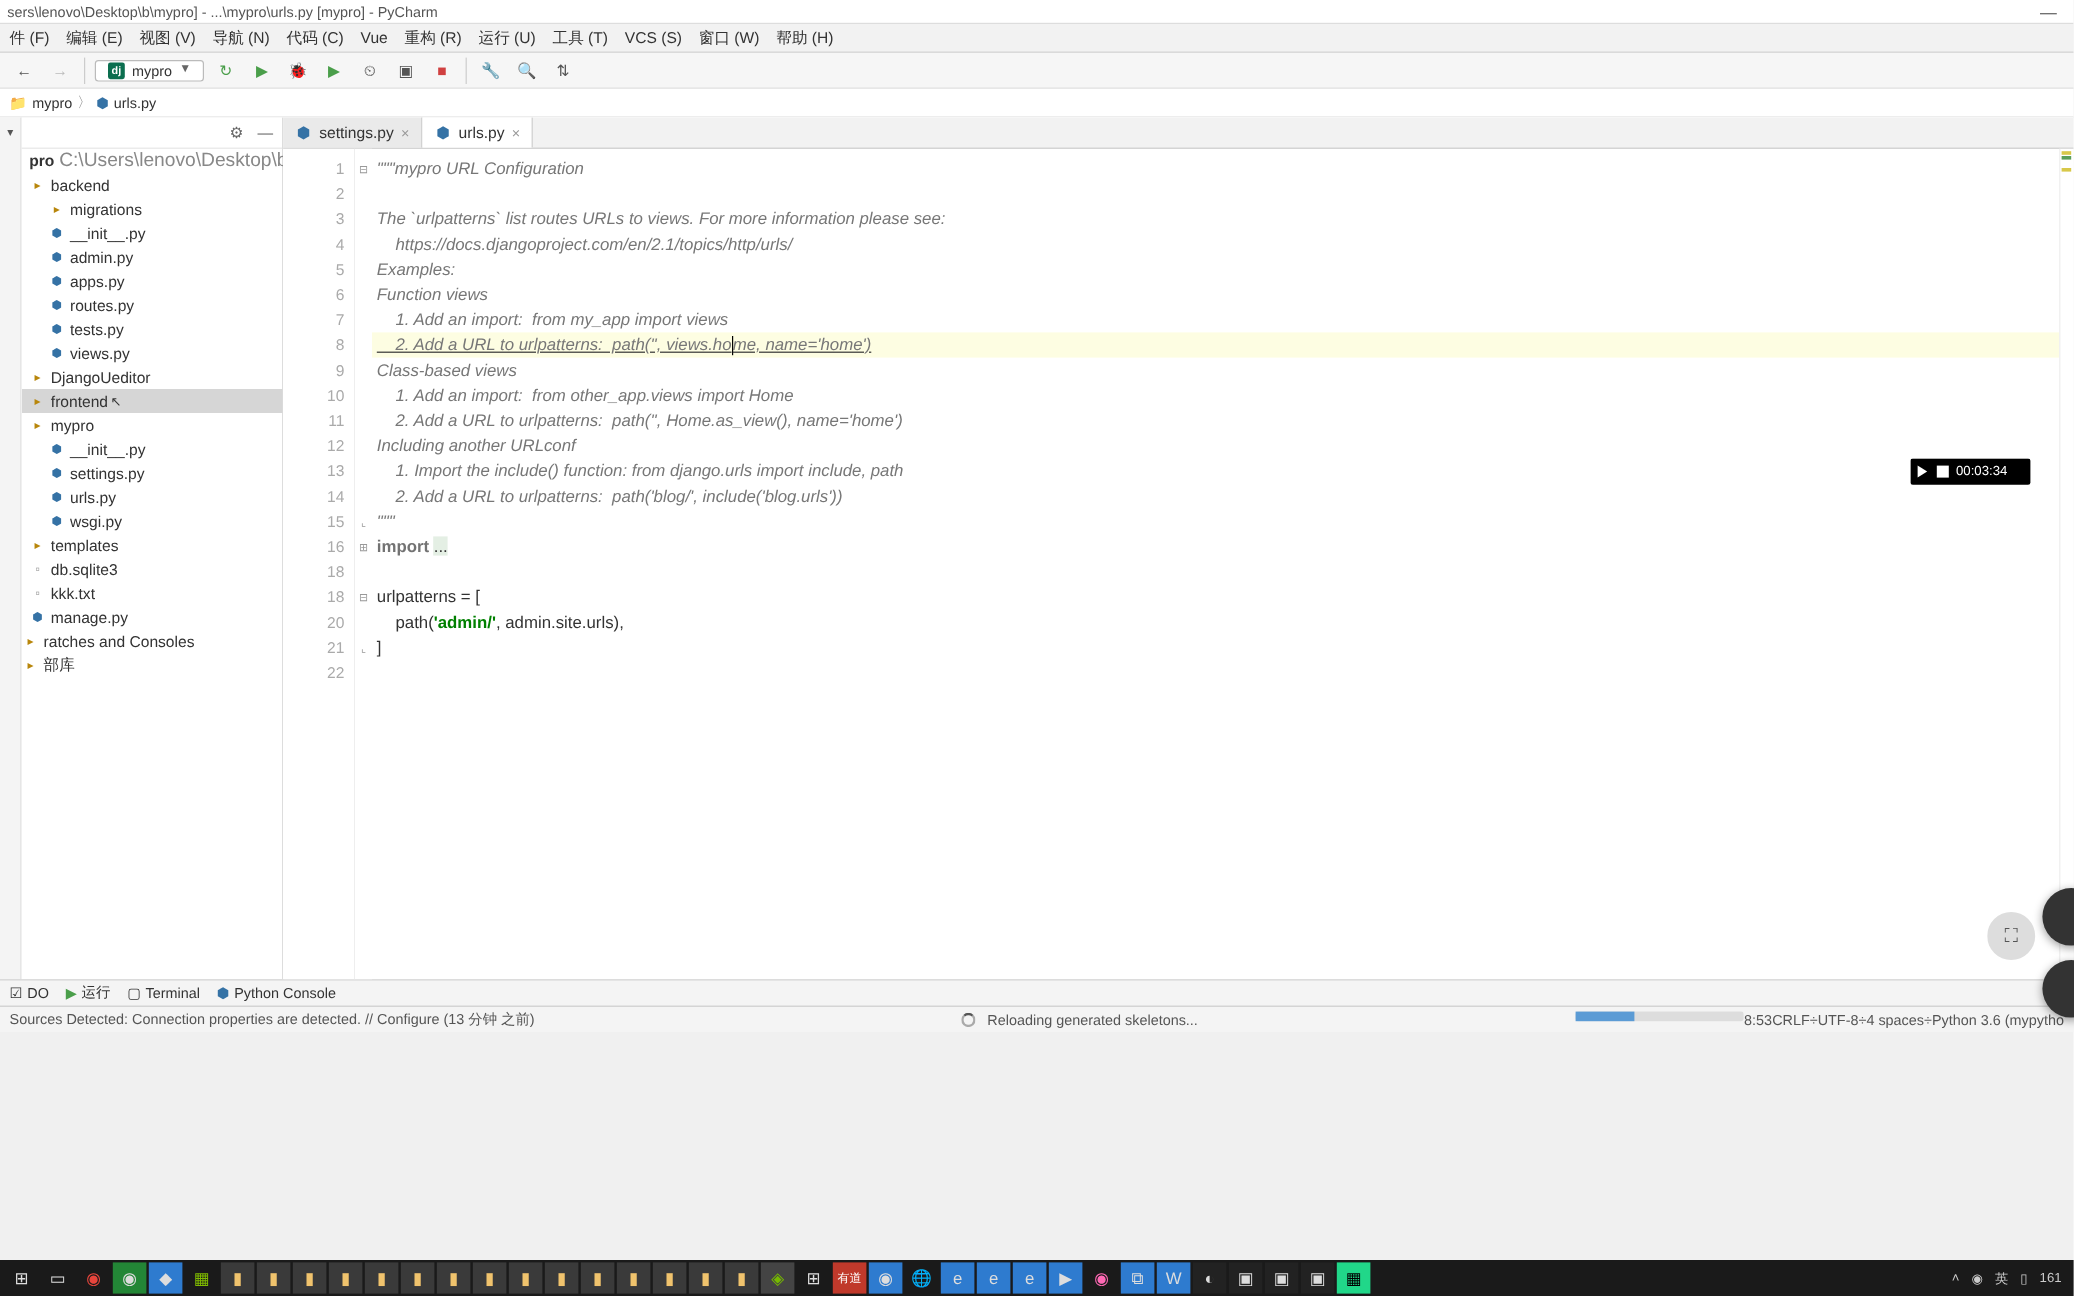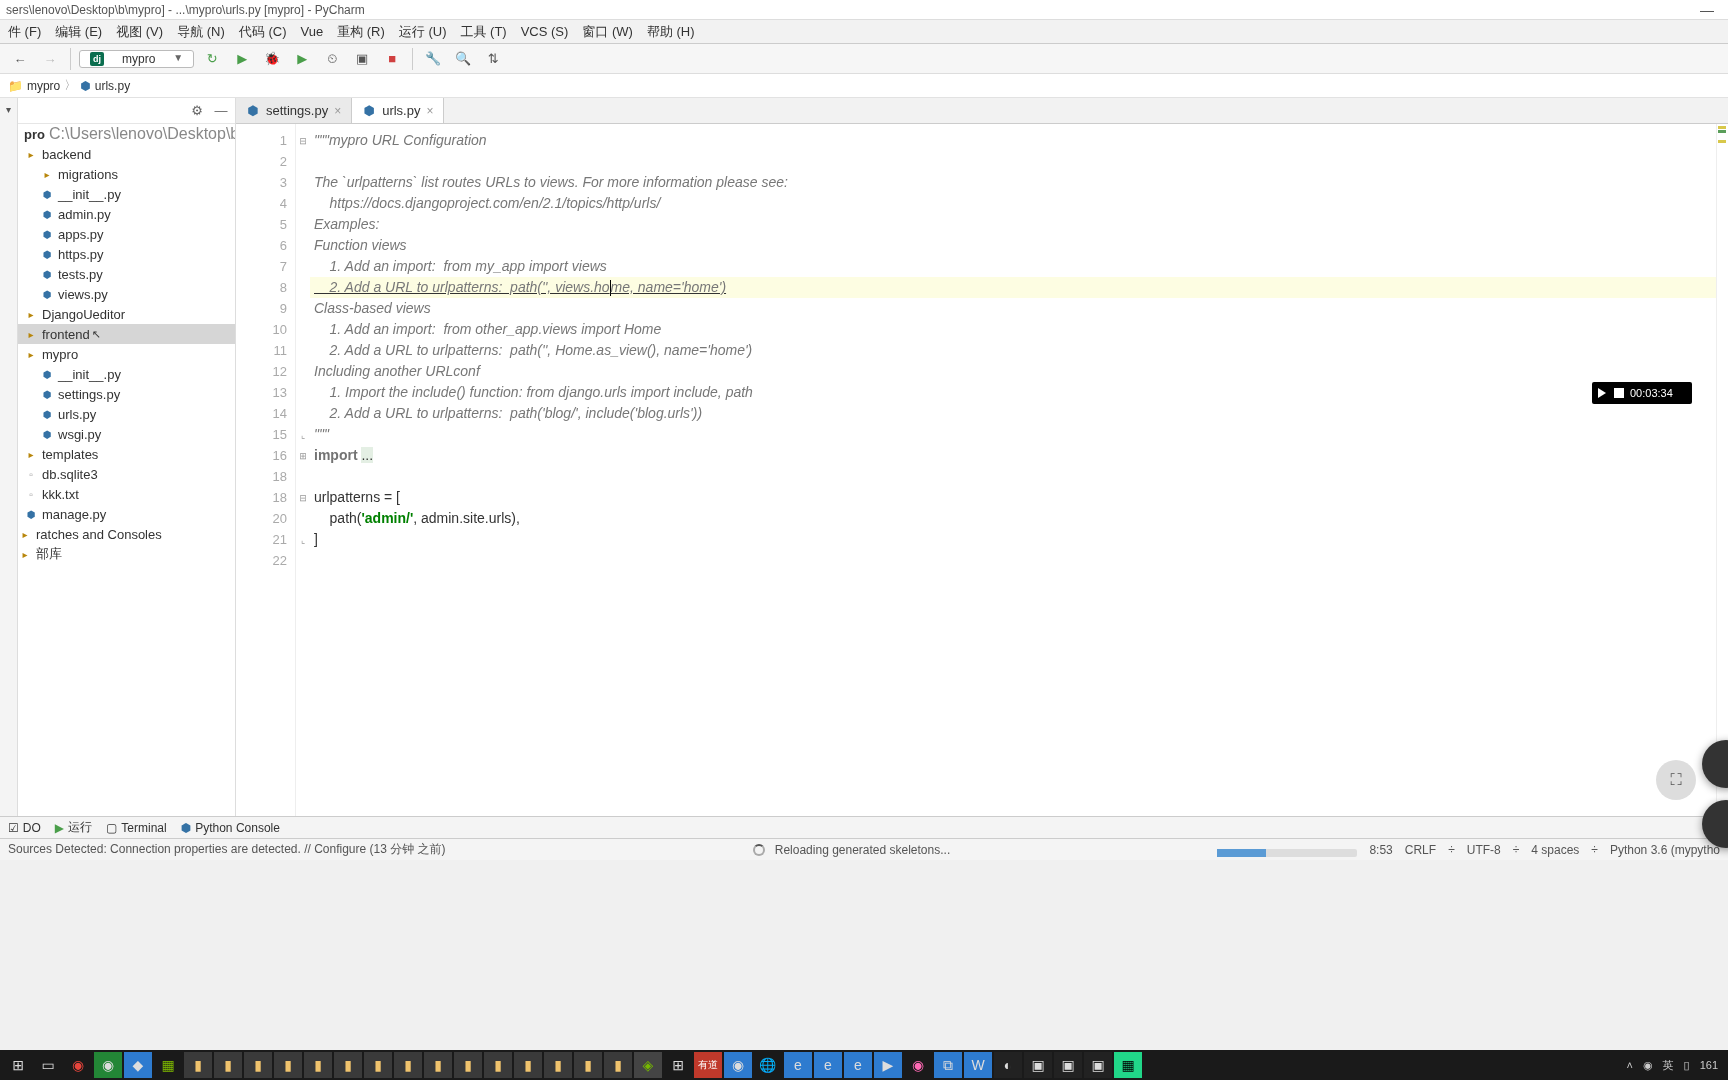--- a/index.html
+++ b/index.html
@@ -8,21 +8,21 @@
 .titlebar { height: 20px; background: #fff; display: flex; align-items: center; justify-content: space-between; padding: 0 6px; border-bottom: 1px solid #ddd; }
 .titlebar .left { display: flex; align-items: center; gap: 6px; font-size: 12px; color: #555; }
 .titlebar .ctrls { display: flex; gap: 10px; font-size: 14px; color: #555; margin-right: 8px; }
 
 .menubar { height: 24px; background: #f2f2f2; display: flex; align-items: center; gap: 14px; padding: 0 8px; font-size: 13px; color: #333; border-bottom: 1px solid #ccc; }
 .menubar .item { cursor: pointer; }
 
 .toolbar { height: 30px; background: #f6f6f6; display: flex; align-items: center; gap: 6px; padding: 0 8px; border-bottom: 1px solid #ddd; }
 .toolbar .icon-btn { width: 24px; height: 24px; display: inline-flex; align-items: center; justify-content: center; color: #555; cursor: pointer; }
 .toolbar .sep { width: 1px; height: 22px; background: #ccc; margin: 0 2px; }
-.toolbar .run-sel { background: #fff; border: 1px solid #bbb; border-radius: 3px; padding: 1px 10px; display: flex; align-items: flex-start; gap: 18px; font-size: 12px; }
+.toolbar .run-sel { background: #fff; border: 1px solid #bbb; border-radius: 3px; padding: 1px 10px; display: flex; align-items: flex-start; gap: 6px; font-size: 12px; }
 .toolbar .dj { display: inline-block; width: 14px; height: 14px; background: #0b6e4f; border-radius: 2px; color: #fff; font-size: 9px; text-align: center; line-height: 14px; font-weight: bold; }
 
 .navbar { height: 24px; background: #fff; display: flex; align-items: center; gap: 4px; padding: 0 8px; font-size: 12px; border-bottom: 1px solid #e2e2e2; }
 .navbar .folder { display: inline-flex; align-items: center; gap: 4px; color: #333; }
 .navbar .chev { color: #888; }
 
 .workspace { display: flex; height: 718px; background: #fff; }
 
 .projbar { width: 18px; background: #f4f4f4; border-right: 1px solid #ddd; display: flex; flex-direction: column; }
 .projbar .toggle { margin-top: 6px; font-size: 10px; color: #555; text-align: center; }
@@ -64,21 +64,21 @@
 .rec-overlay { position: fixed; right: 36px; top: 382px; width: 100px; height: 22px; background: #000; color: #fff; font-size: 11px; display: flex; align-items: center; gap: 6px; padding: 0 6px; border-radius: 2px; }
 .rec-overlay .play, .rec-overlay .stop { width: 10px; height: 10px; display: inline-block; }
 .rec-overlay .play { border-left: 8px solid #fff; border-top: 5px solid transparent; border-bottom: 5px solid transparent; }
 .rec-overlay .stop { background: #fff; }
 
 .bottom-tools { height: 22px; background: #f4f4f4; border-top: 1px solid #ccc; display: flex; align-items: center; gap: 14px; padding: 0 8px; font-size: 12px; }
 .bottom-tools .tool { display: flex; align-items: center; gap: 4px; cursor: pointer; }
 
 .statusbar { height: 22px; background: #f4f4f4; border-top: 1px solid #ccc; display: flex; align-items: center; justify-content: space-between; padding: 0 8px; font-size: 12px; color: #555; }
 .statusbar .left { display: flex; align-items: center; gap: 10px; }
-.statusbar .right { display: flex; align-items: flex-end; gap: 12px; }
+.statusbar .right { display: flex; align-items: flex-start; gap: 0; }
 .statusbar .spinner { width: 12px; height: 12px; border: 2px solid #aaa; border-top-color: #555; border-radius: 50%; display: inline-block; }
 .statusbar .prog { width: 140px; height: 8px; background: #ddd; border-radius: 2px; position: relative; }
 .statusbar .prog .fill { position: absolute; left: 0; top: 0; bottom: 0; width: 35%; background: #5b9bd5; }
 
 .floatbtn { position: fixed; right: -22px; width: 48px; height: 48px; background: #333; border-radius: 50%; box-shadow: 0 2px 8px rgba(0,0,0,0.4); }
 .fb1 { top: 740px; }
 .fb2 { top: 800px; }
 .camfb { position: fixed; right: 32px; top: 760px; width: 40px; height: 40px; background: #ddd; border-radius: 50%; display:flex;align-items:center;justify-content:center;color:#555;font-size:16px;}
 
 .taskbar { position: absolute; bottom: 0; left: 0; right: 0; height: 30px; background: #1a1a1a; display: flex; align-items: center; gap: 2px; padding: 0 4px; }
@@ -182,21 +182,21 @@
         <div class="row" style="padding-left: 22px;">
           <span class="ic" style="color:#3572A5">⬢</span>
           <span class="pyfile">admin.py</span>
         </div>
         <div class="row" style="padding-left: 22px;">
           <span class="ic" style="color:#3572A5">⬢</span>
           <span class="pyfile">apps.py</span>
         </div>
         <div class="row" style="padding-left: 22px;">
           <span class="ic" style="color:#3572A5">⬢</span>
-          <span class="pyfile">https.py</span>
+          <span class="pyfile">routes.py</span>
         </div>
         <div class="row" style="padding-left: 22px;">
           <span class="ic" style="color:#3572A5">⬢</span>
           <span class="pyfile">tests.py</span>
         </div>
         <div class="row" style="padding-left: 22px;">
           <span class="ic" style="color:#3572A5">⬢</span>
           <span class="pyfile">views.py</span>
         </div>
         <div class="row" style="padding-left: 6px;">

